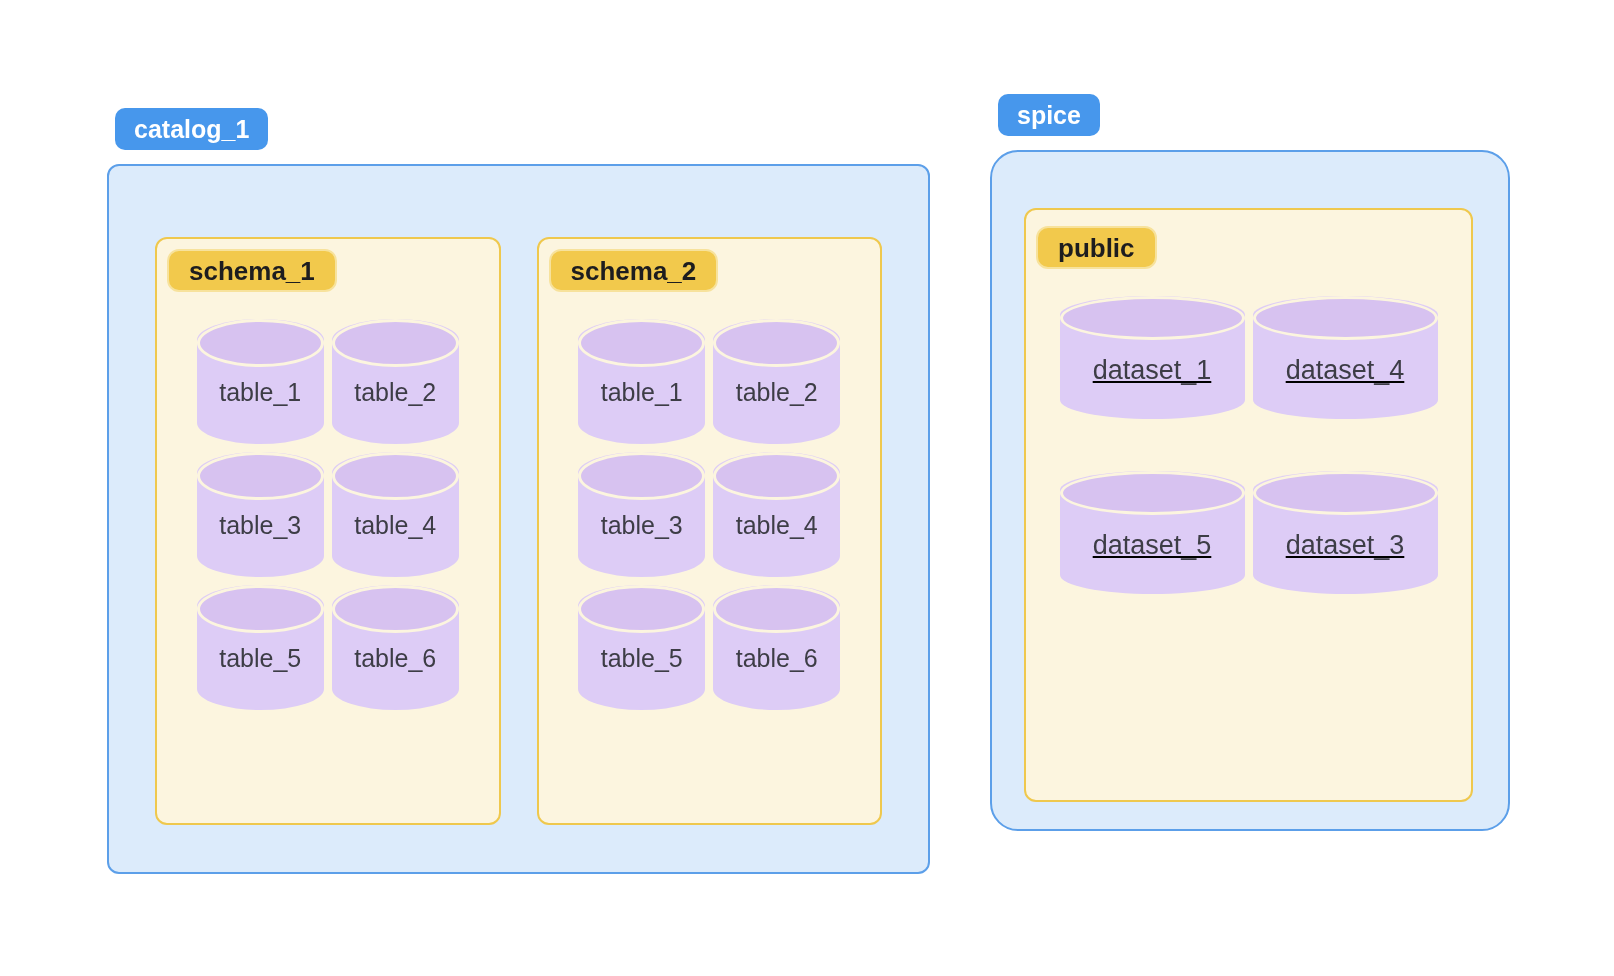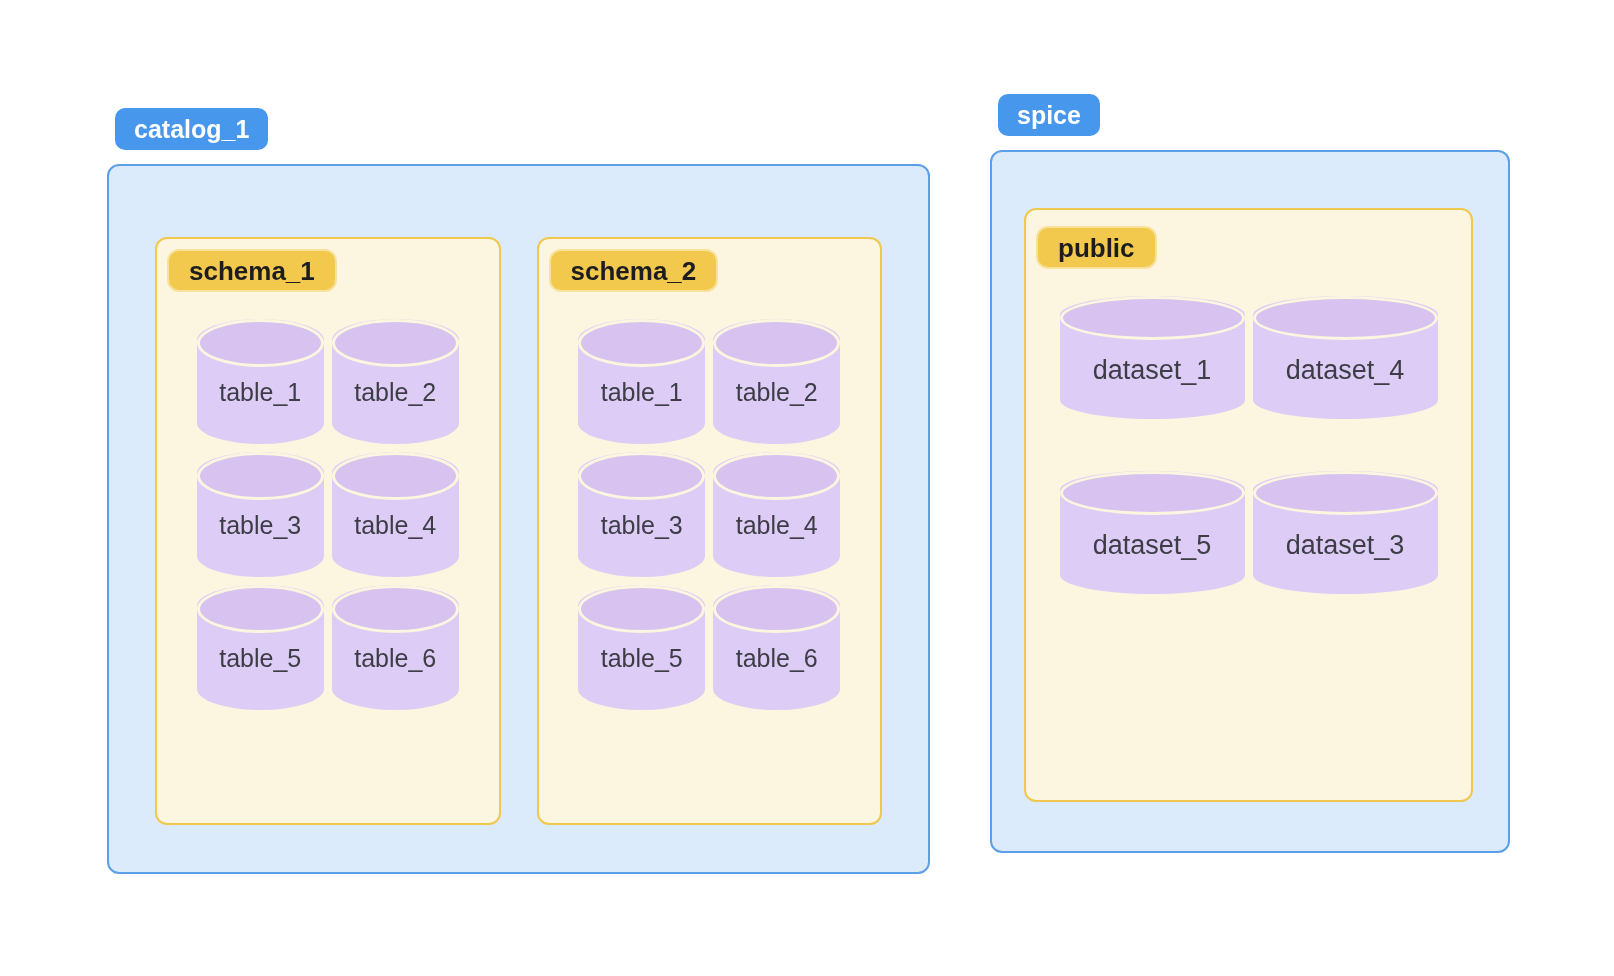--- a/index.html
+++ b/index.html
@@ -52,21 +52,21 @@
   }
 
   .catalog-box {
     width: 100%;
     background: #DCEBFB;
     border: 2px solid #5C9FE9;
     border-radius: 12px;
     display: flex;
   }
   .group-left  .catalog-box { padding: 71px 46px 47px 46px; gap: 36px; }
-  .group-right .catalog-box { padding: 56px 35px 49px 32px; }
+  .group-right .catalog-box { padding: 56px 35px 27px 32px; border-radius: 28px; }
 
   .schema-box {
     flex: 1;
     background: #FCF5DF;
     border: 2px solid #EFC84D;
     border-radius: 12px;
     padding: 10px;
     height: 588px;
   }
   .schema-box.public-box { height: 594px; padding-top: 16px; }
@@ -103,21 +103,21 @@
     border: 3px solid #FCF5DF;
     border-radius: 50%;
   }
   .cyl .cyl-label {
     position: relative;
     z-index: 1;
     font-size: 25px;
     color: #3D3D46;
     white-space: nowrap;
   }
-  .cyl.ds { width: 185px; height: 123px; border-radius: 92.5px / 19px; padding-top: 26px; }
+  .cyl.ds { width: 185px; height: 123px; border-radius: 92.5px / 19px; padding-top: 26px; text-decoration: underline; }
   .cyl.ds::before { height: 38px; }
   .cyl.ds .cyl-label { font-size: 27px; }
 </style>
 </head>
 <body>
 
 <div class="canvas">
 
   <section class="group group-left">
     <div class="pill pill-blue">catalog_1</div>

